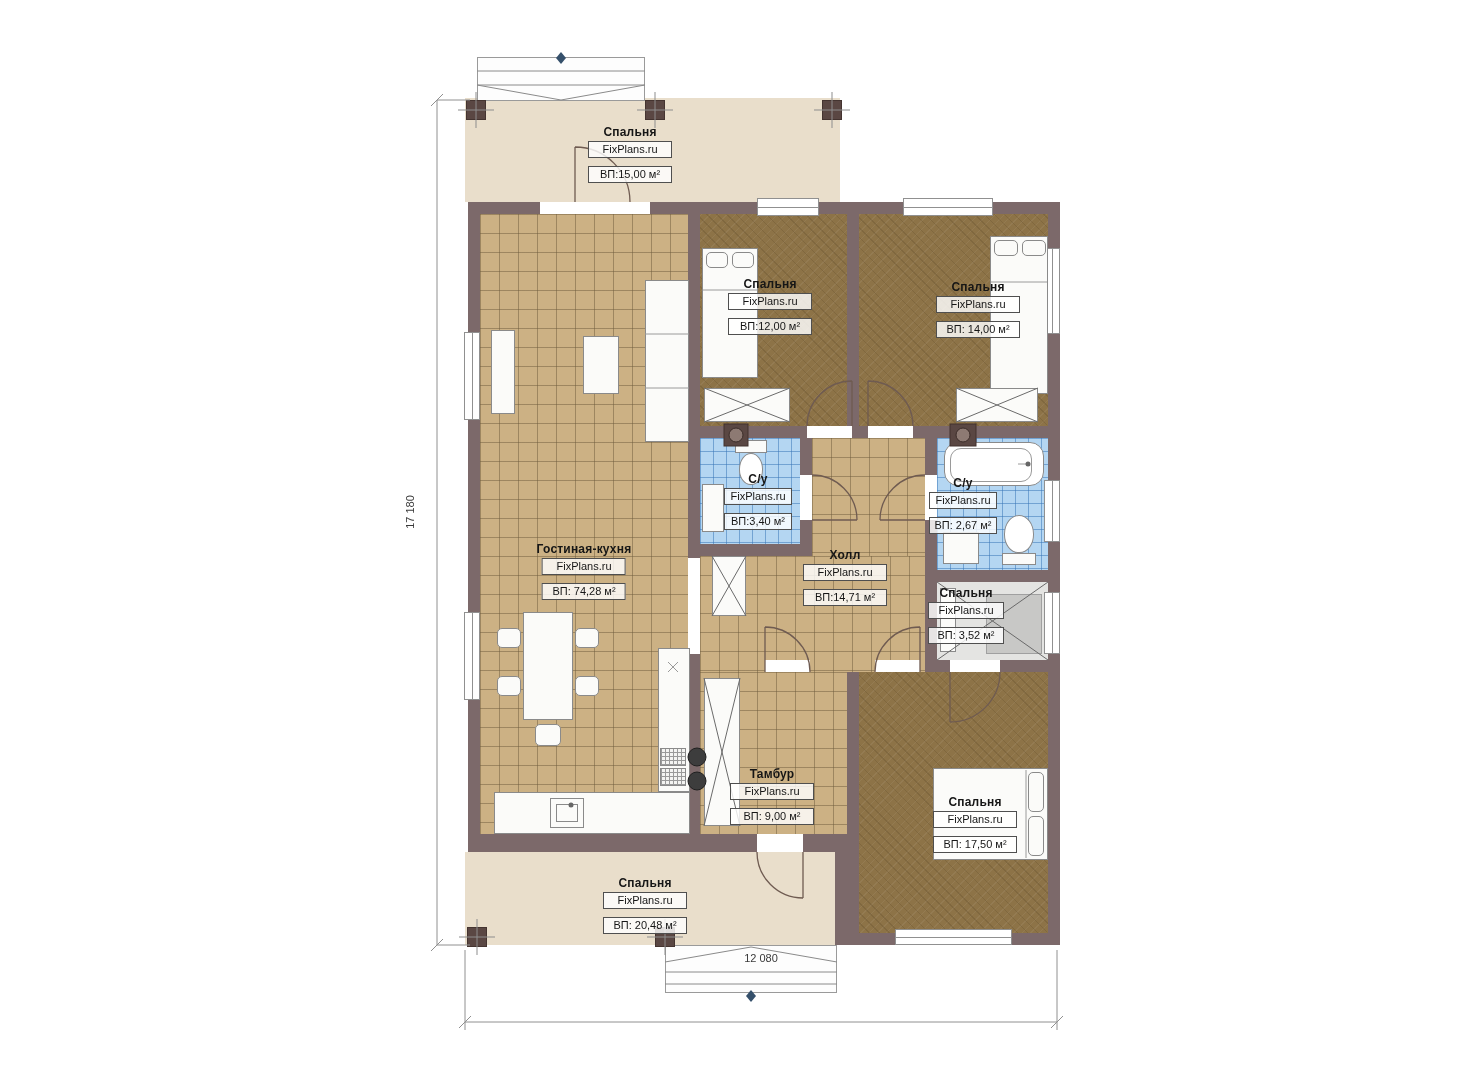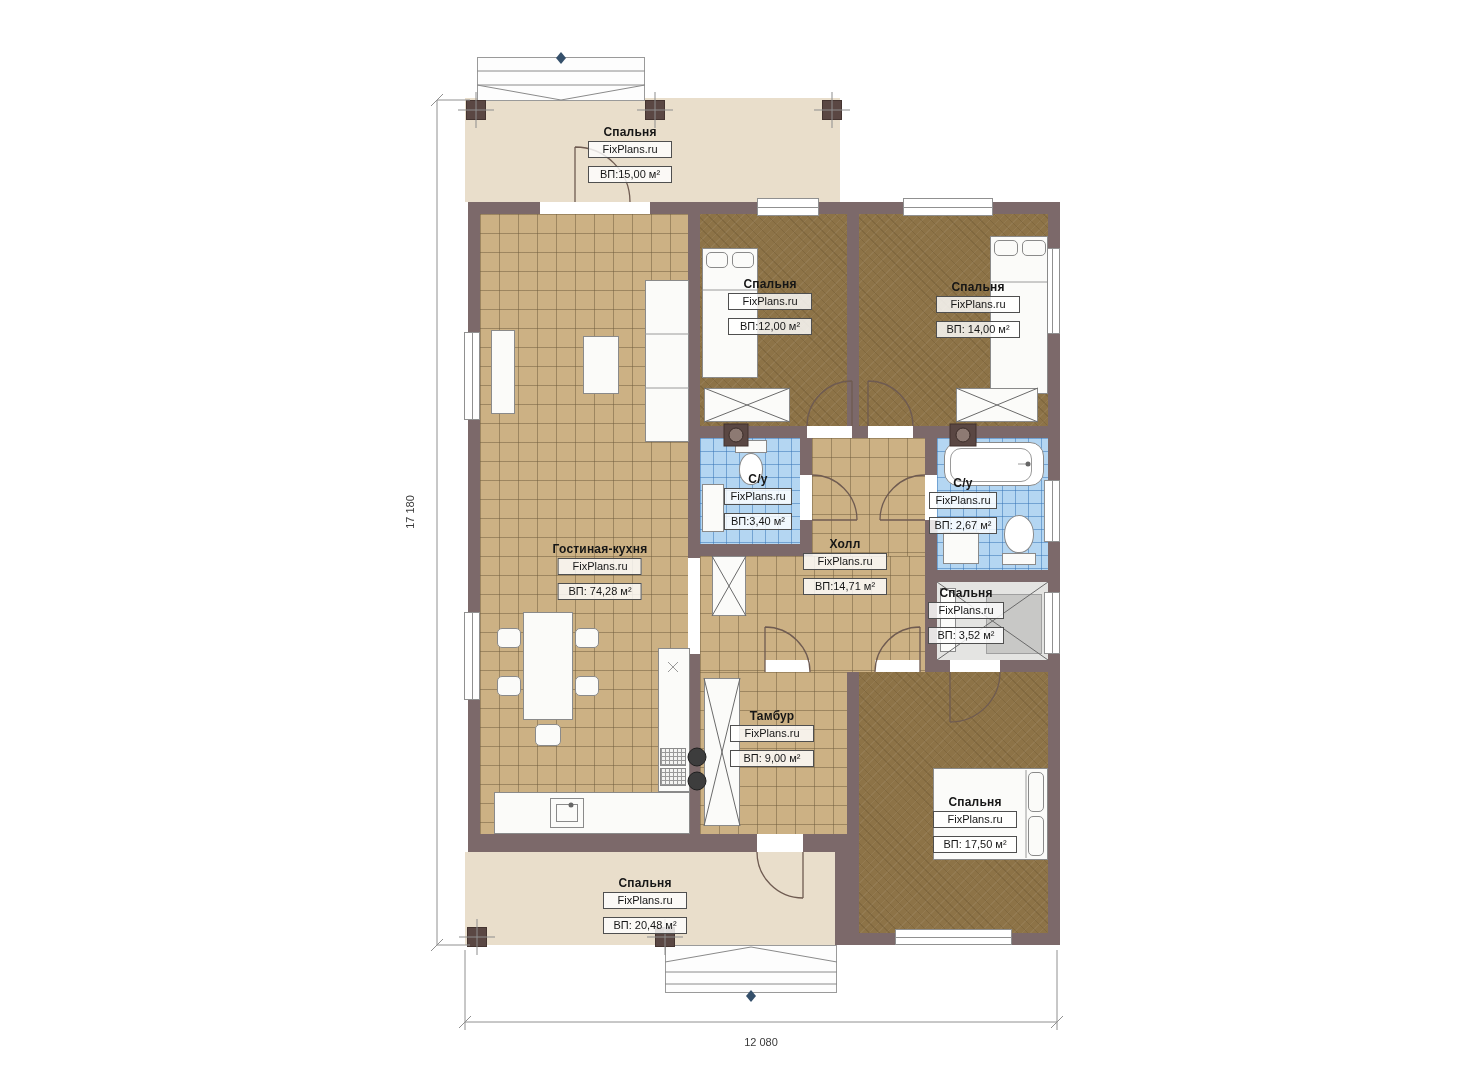--- a/index.html
+++ b/index.html
@@ -218,47 +218,47 @@
   <div class="room-label" style="left:758px;top:472px">
     <div class="rl-name">С/у</div>
     <div class="rl-box" style="min-width:68px">FixPlans.ru</div>
     <div class="rl-box" style="min-width:68px">ВП:3,40 м²</div>
   </div>
   <div class="room-label" style="left:963px;top:476px">
     <div class="rl-name">С/у</div>
     <div class="rl-box" style="min-width:68px">FixPlans.ru</div>
     <div class="rl-box" style="min-width:68px">ВП: 2,67 м²</div>
   </div>
-  <div class="room-label" style="left:600px;top:542px">
+  <div class="room-label" style="left:584px;top:542px">
     <div class="rl-name">Гостиная-кухня</div>
     <div class="rl-box">FixPlans.ru</div>
     <div class="rl-box">ВП: 74,28 м²</div>
   </div>
-  <div class="room-label" style="left:845px;top:537px">
+  <div class="room-label" style="left:845px;top:548px">
     <div class="rl-name">Холл</div>
     <div class="rl-box">FixPlans.ru</div>
     <div class="rl-box">ВП:14,71 м²</div>
   </div>
   <div class="room-label" style="left:966px;top:586px">
     <div class="rl-name">Спальня</div>
     <div class="rl-box" style="min-width:76px">FixPlans.ru</div>
     <div class="rl-box" style="min-width:76px">ВП: 3,52 м²</div>
   </div>
-  <div class="room-label" style="left:772px;top:709px">
+  <div class="room-label" style="left:772px;top:767px">
     <div class="rl-name">Тамбур</div>
     <div class="rl-box">FixPlans.ru</div>
     <div class="rl-box">ВП: 9,00 м²</div>
   </div>
   <div class="room-label" style="left:975px;top:795px">
     <div class="rl-name">Спальня</div>
     <div class="rl-box">FixPlans.ru</div>
     <div class="rl-box">ВП: 17,50 м²</div>
   </div>
   <div class="room-label" style="left:645px;top:876px">
     <div class="rl-name">Спальня</div>
     <div class="rl-box">FixPlans.ru</div>
     <div class="rl-box">ВП: 20,48 м²</div>
   </div>
 
   <div class="dim" style="left:410px;top:512px;transform:translate(-50%,-50%) rotate(-90deg)">17 180</div>
-  <div class="dim" style="left:761px;top:1036px;transform:translateX(-50%)">12 080</div>
+  <div class="dim" style="left:761px;top:952px;transform:translateX(-50%)">12 080</div>
 
 </div>
 
 </body></html>

